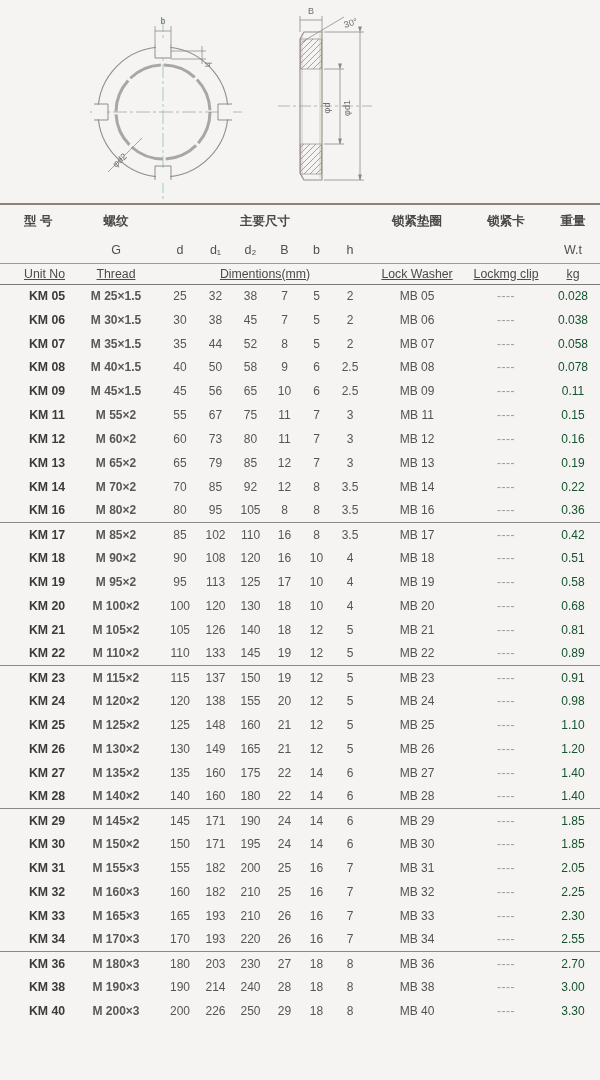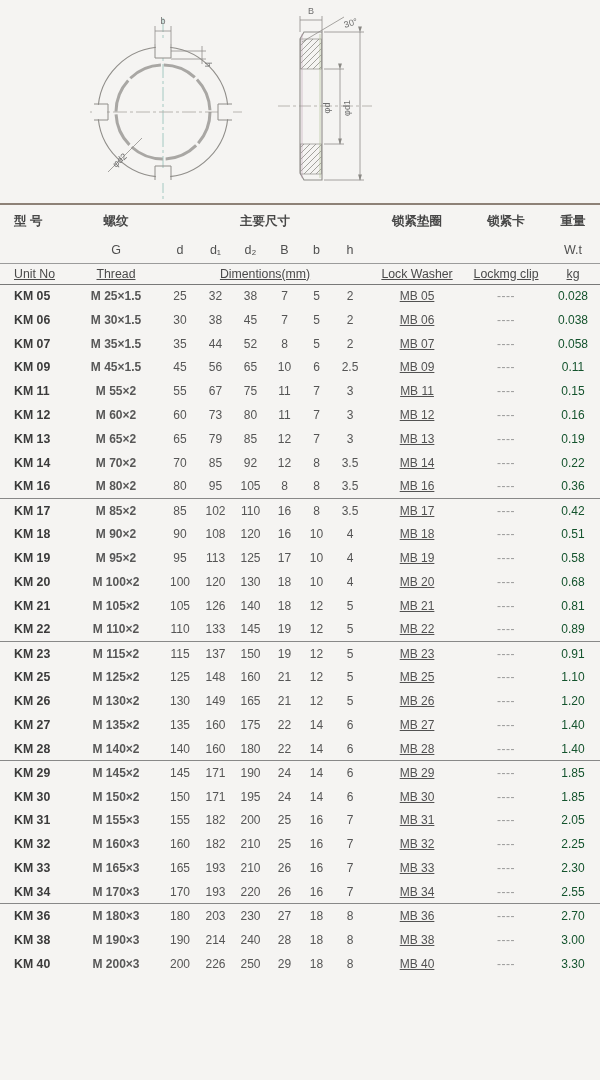--- a/index.html
+++ b/index.html
@@ -21,25 +21,25 @@
   th, td {
     padding:0; font-weight:normal; text-align:center; vertical-align:middle;
     font-size:12px; color:#555; white-space:nowrap; overflow:hidden;
   }
   tr.h-cn th { height:34px; font-weight:bold; font-size:12.5px; color:#474747; }
   tr.h-letter th { height:25px; font-size:12.5px; color:#4f4f4f; }
   tr.h-en th {
     height:21px; font-size:12.3px; color:#4a4a4a;
     border-top:1px solid #9b9b9b; border-bottom:1.5px solid #787878;text-decoration:underline;
   }
-  .th-left { text-align:left; padding-left:14px; }
+  .th-left { text-align:left; padding-left:24px; }
   tbody td { height:23.85px; }
-  .c-unit { text-align:left; padding-left:14px; font-weight:bold; color:#3b3b3b; font-size:12.3px; }
+  .c-unit { text-align:center; padding-left:24px; font-weight:bold; color:#3b3b3b; font-size:12.3px; }
   .c-thread { color:#575757;font-weight:bold; }
-  .c-washer { color:#525252;text-decoration:underline; }
+  .c-washer { color:#525252; }
   .c-clip { color:#9a9a9a; letter-spacing:0.5px; }
   .c-wt { color:#14532d; }
   tr.group-end td { border-bottom:1.3px solid #888; }
 </style>
 </head>
 <body>
 
 <div class="page">
 
   <div class="drawings">
@@ -210,20 +210,33 @@
           <td class="c-num">44</td>
           <td class="c-num">52</td>
           <td class="c-num">8</td>
           <td class="c-num">5</td>
           <td class="c-num">2</td>
           <td class="c-washer">MB 07</td>
           <td class="c-clip">----</td>
           <td class="c-wt">0.058</td>
         </tr>
         <tr>
+          <td class="c-unit">KM 08</td>
+          <td class="c-thread">M 40×1.5</td>
+          <td class="c-num">40</td>
+          <td class="c-num">50</td>
+          <td class="c-num">58</td>
+          <td class="c-num">9</td>
+          <td class="c-num">6</td>
+          <td class="c-num">2.5</td>
+          <td class="c-washer">MB 08</td>
+          <td class="c-clip">----</td>
+          <td class="c-wt">0.078</td>
+        </tr>
+        <tr>
           <td class="c-unit">KM 09</td>
           <td class="c-thread">M 45×1.5</td>
           <td class="c-num">45</td>
           <td class="c-num">56</td>
           <td class="c-num">65</td>
           <td class="c-num">10</td>
           <td class="c-num">6</td>
           <td class="c-num">2.5</td>
           <td class="c-washer">MB 09</td>
           <td class="c-clip">----</td>
@@ -377,20 +390,33 @@
           <td class="c-thread">M 115×2</td>
           <td class="c-num">115</td>
           <td class="c-num">137</td>
           <td class="c-num">150</td>
           <td class="c-num">19</td>
           <td class="c-num">12</td>
           <td class="c-num">5</td>
           <td class="c-washer">MB 23</td>
           <td class="c-clip">----</td>
           <td class="c-wt">0.91</td>
+        </tr>
+        <tr>
+          <td class="c-unit">KM 24</td>
+          <td class="c-thread">M 120×2</td>
+          <td class="c-num">120</td>
+          <td class="c-num">138</td>
+          <td class="c-num">155</td>
+          <td class="c-num">20</td>
+          <td class="c-num">12</td>
+          <td class="c-num">5</td>
+          <td class="c-washer">MB 24</td>
+          <td class="c-clip">----</td>
+          <td class="c-wt">0.98</td>
         </tr>
         <tr>
           <td class="c-unit">KM 25</td>
           <td class="c-thread">M 125×2</td>
           <td class="c-num">125</td>
           <td class="c-num">148</td>
           <td class="c-num">160</td>
           <td class="c-num">21</td>
           <td class="c-num">12</td>
           <td class="c-num">5</td>

